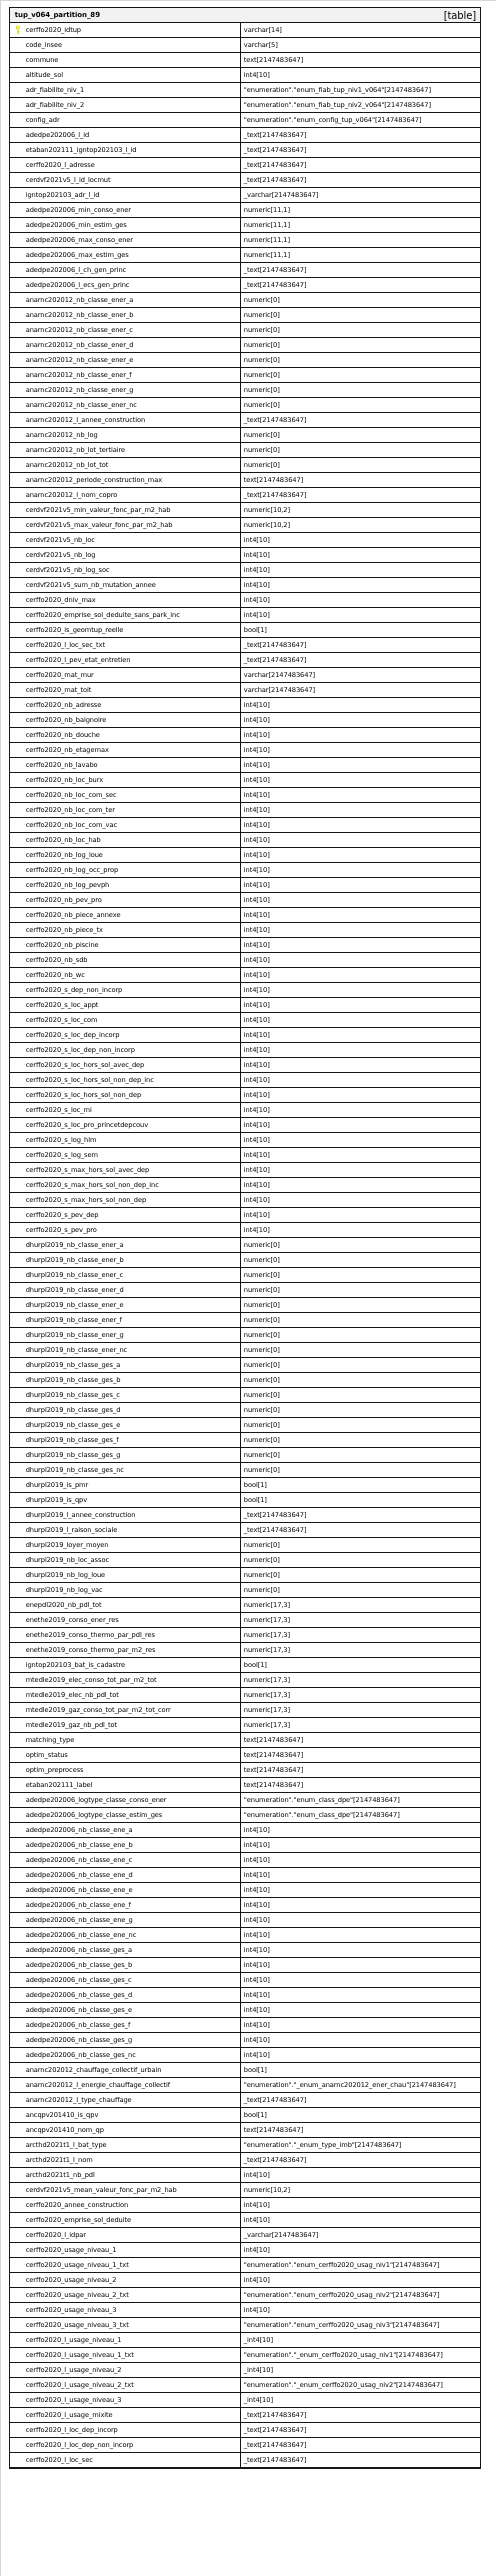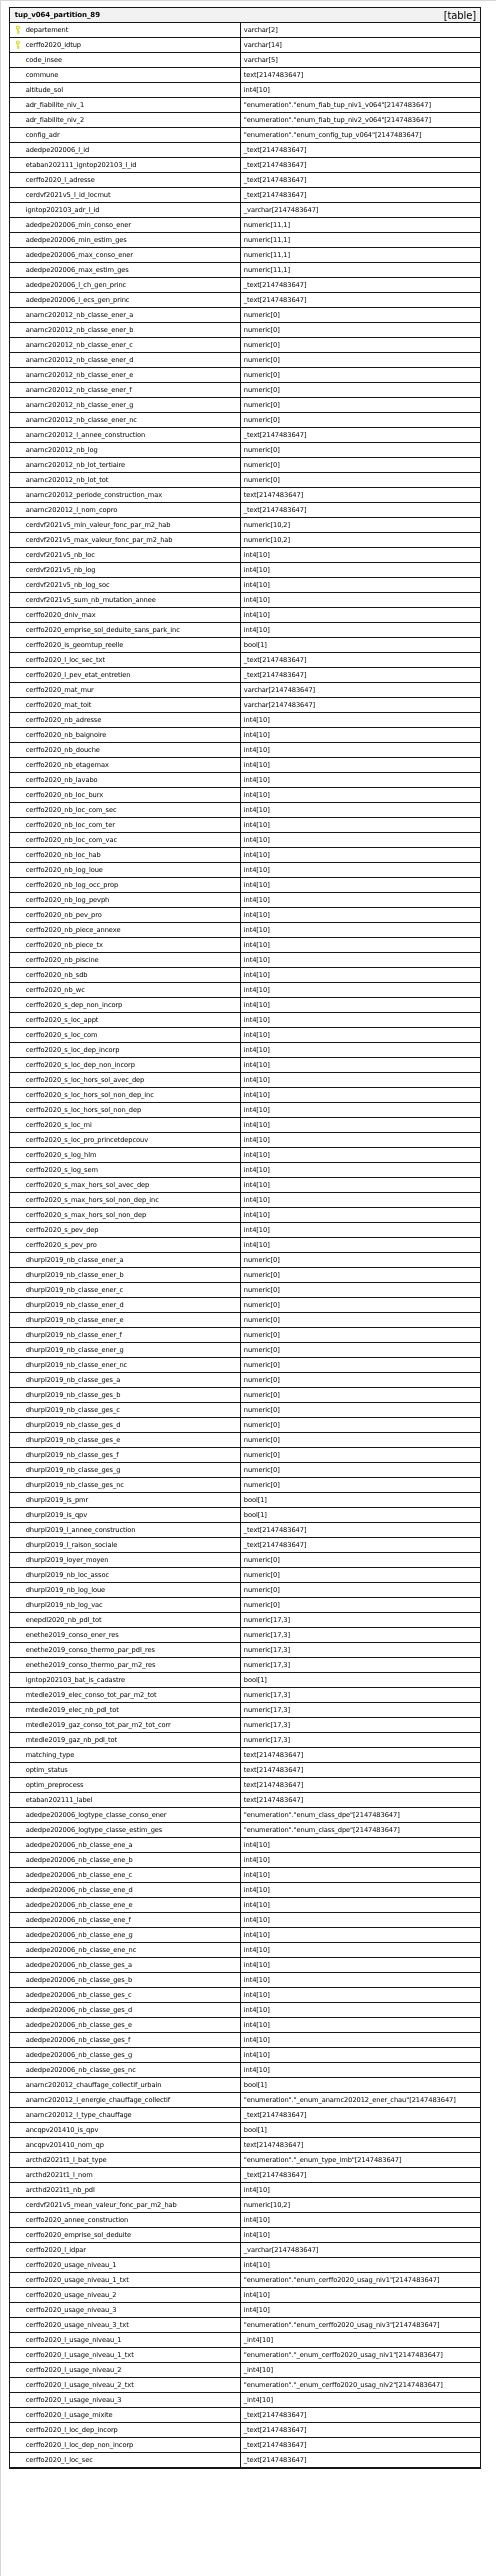--- a/index.html
+++ b/index.html
@@ -52,32 +52,20 @@
     </div>
     <div id="rows">
         <div class="tn-row">
           <div class="cell-name">
             <svg class="key-ico" viewBox="0 0 11 18">
               <circle cx="5.5" cy="4.2" r="3" fill="none" stroke="#d6d600" stroke-width="2.1"></circle>
               <line x1="5.5" y1="7.2" x2="5.5" y2="16.3" stroke="#d6d600" stroke-width="2.1"></line>
               <line x1="5.5" y1="12.2" x2="9" y2="12.2" stroke="#d6d600" stroke-width="1.9"></line>
               <line x1="5.5" y1="15.3" x2="8.2" y2="15.3" stroke="#d6d600" stroke-width="1.9"></line>
             </svg>
-            <span>departement</span>
-          </div>
-          <div class="cell-type">varchar[2]</div>
-        </div>
-        <div class="tn-row">
-          <div class="cell-name">
-            <svg class="key-ico" viewBox="0 0 11 18">
-              <circle cx="5.5" cy="4.2" r="3" fill="none" stroke="#d6d600" stroke-width="2.1"></circle>
-              <line x1="5.5" y1="7.2" x2="5.5" y2="16.3" stroke="#d6d600" stroke-width="2.1"></line>
-              <line x1="5.5" y1="12.2" x2="9" y2="12.2" stroke="#d6d600" stroke-width="1.9"></line>
-              <line x1="5.5" y1="15.3" x2="8.2" y2="15.3" stroke="#d6d600" stroke-width="1.9"></line>
-            </svg>
             <span>cerffo2020_idtup</span>
           </div>
           <div class="cell-type">varchar[14]</div>
         </div>
         <div class="tn-row">
           <div class="cell-name">
             <span>code_insee</span>
           </div>
           <div class="cell-type">varchar[5]</div>
         </div>
@@ -967,20 +955,26 @@
           <div class="cell-name">
             <span>cerffo2020_usage_niveau_1_txt</span>
           </div>
           <div class="cell-type">"enumeration"."enum_cerffo2020_usag_niv1"[2147483647]</div>
         </div>
         <div class="tn-row">
           <div class="cell-name">
             <span>cerffo2020_usage_niveau_2</span>
           </div>
           <div class="cell-type">int4[10]</div>
+        </div>
+        <div class="tn-row">
+          <div class="cell-name">
+            <span>cerffo2020_usage_niveau_2_txt</span>
+          </div>
+          <div class="cell-type">"enumeration"."enum_cerffo2020_usag_niv2"[2147483647]</div>
         </div>
         <div class="tn-row">
           <div class="cell-name">
             <span>cerffo2020_usage_niveau_3</span>
           </div>
           <div class="cell-type">int4[10]</div>
         </div>
         <div class="tn-row">
           <div class="cell-name">
             <span>cerffo2020_usage_niveau_3_txt</span>

